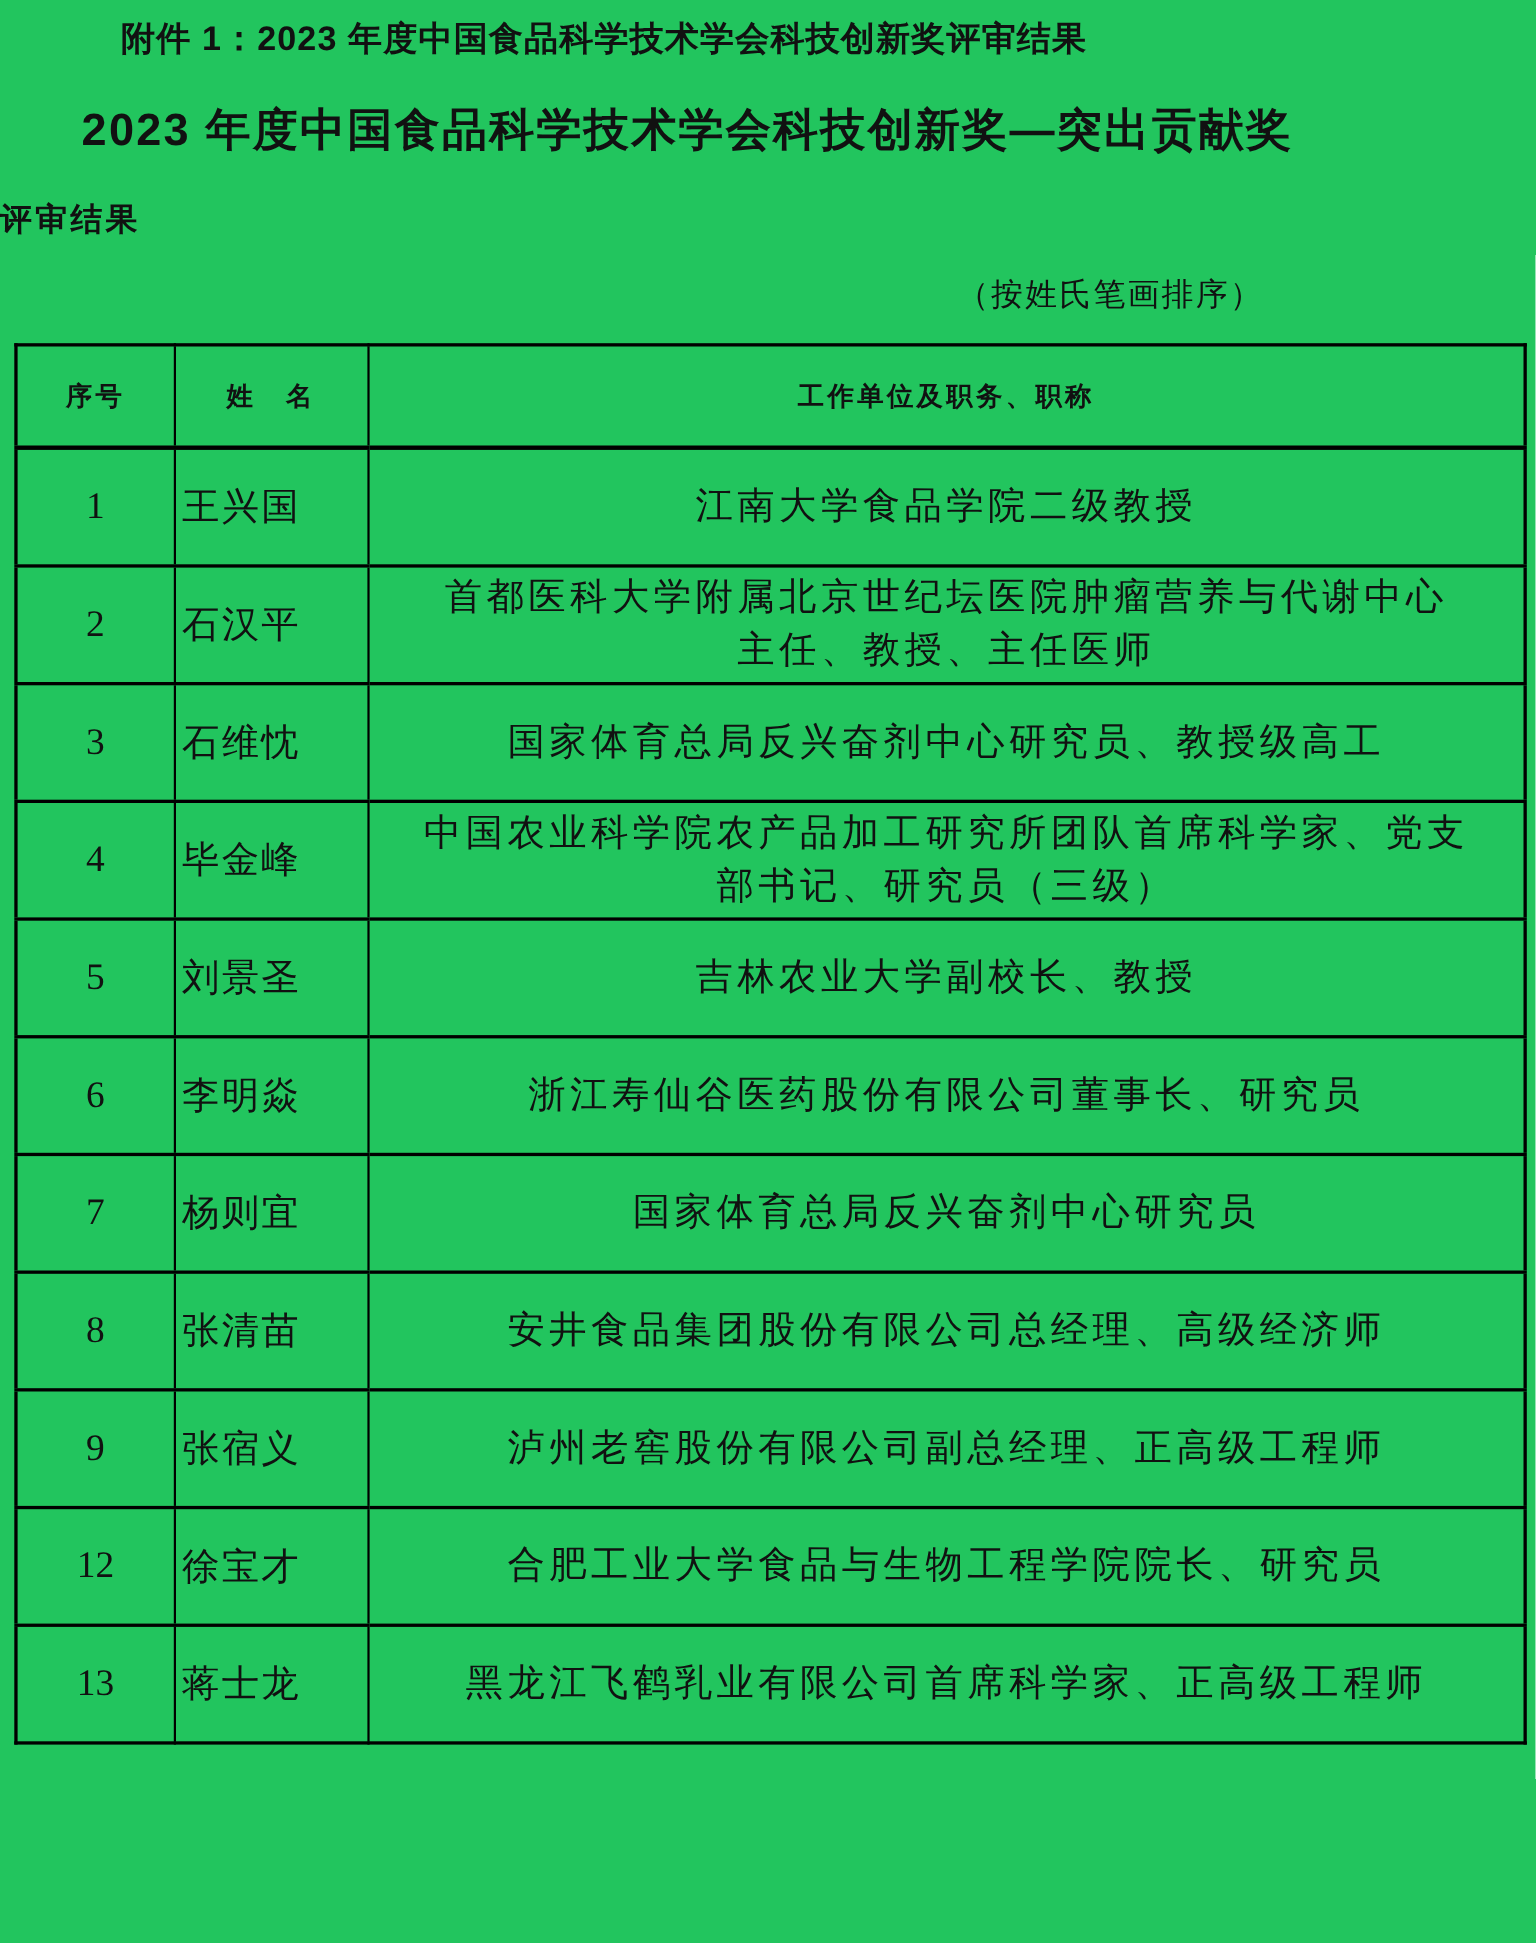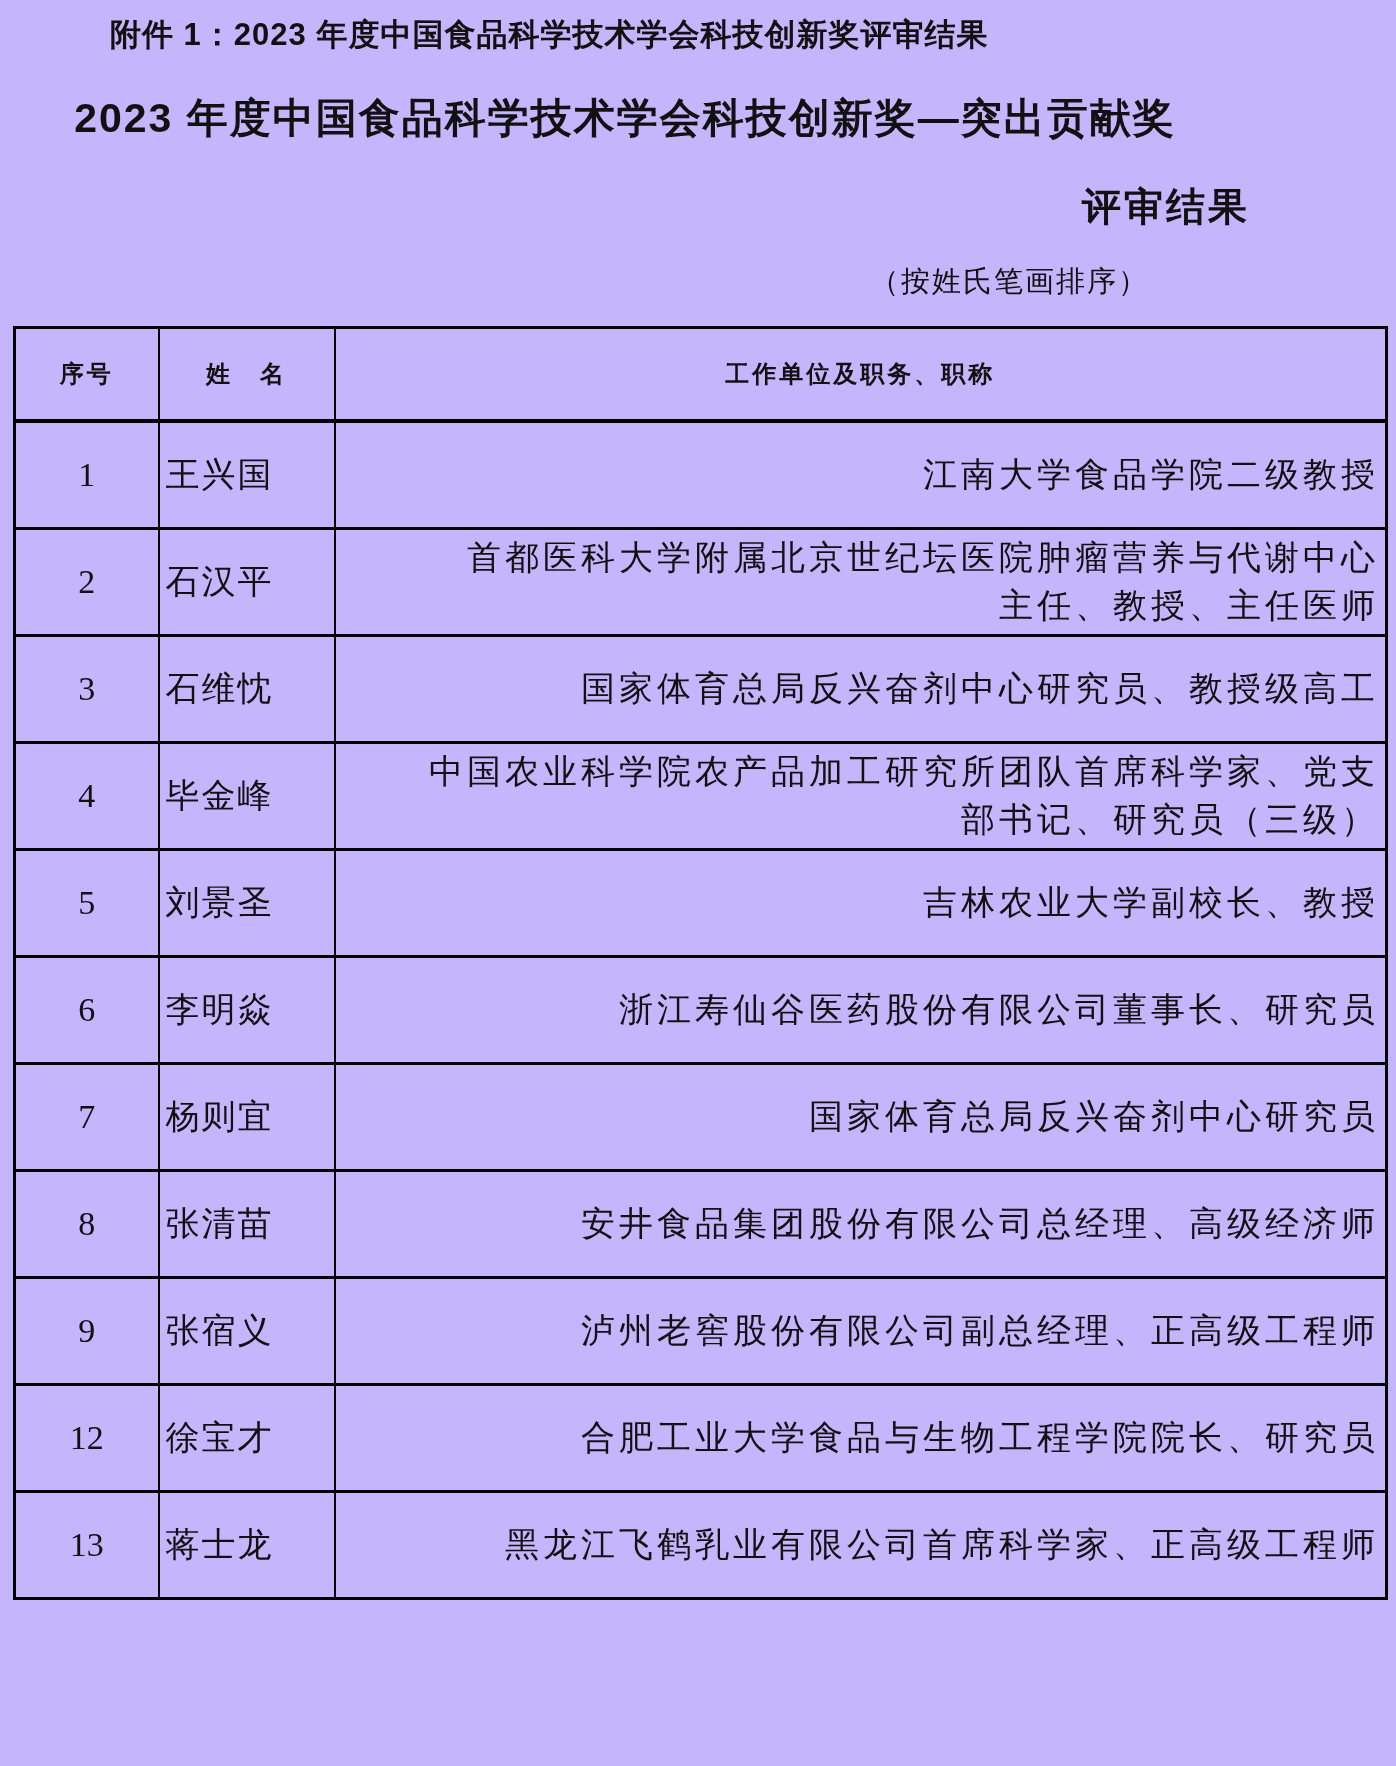--- a/index.html
+++ b/index.html
@@ -5,21 +5,21 @@
   html, body {
     margin: 0;
     padding: 0;
     background: #ffffff;
     color: #111111;
   }
   .page {
     position: relative;
     width: 1396px;
     height: 1766px;
-    background: #c4b5fd;
+    background: #22c55e;
     overflow: hidden;
     font-family: "Liberation Serif", serif;
   }
   .attachment-note {
     margin: 16px 0 0 110px;
     font-size: 31px;
     font-weight: bold;
     font-family: "Liberation Sans", sans-serif;
     letter-spacing: 1px;
     line-height: 1.2;
@@ -29,22 +29,22 @@
     margin-top: 38px;
     text-align: center;
     font-size: 41px;
     font-weight: bold;
     font-family: Liberation Sans, sans-serif;
     letter-spacing: 2px;
   }
   .doc-subtitle {
     width: 1250px;
     margin-top: 34px;
-    text-align: right;
-    font-size: 39px;
+    text-align: left;
+    font-size: 29px;
     font-weight: bold;
     font-family: "Liberation Sans", sans-serif;
     letter-spacing: 3px;
   }
   .sort-note {
     width: 1120px;
     margin-top: 28px;
     text-align: right;
     font-size: 29px;
     letter-spacing: 2px;
@@ -82,21 +82,21 @@
   td.no {
     text-align: center;
     font-family: "Liberation Serif", serif;
     letter-spacing: 0;
   }
   td.name {
     text-align: left;
     letter-spacing: 2px;
   }
   td.unit {
-    text-align: right;
+    text-align: center;
     padding-left: 24px;
     padding-right: 10px;
     letter-spacing: 4px;
     line-height: 48px;
     white-space: pre-line;
   }
 </style>
 </head>
 <body>
 

